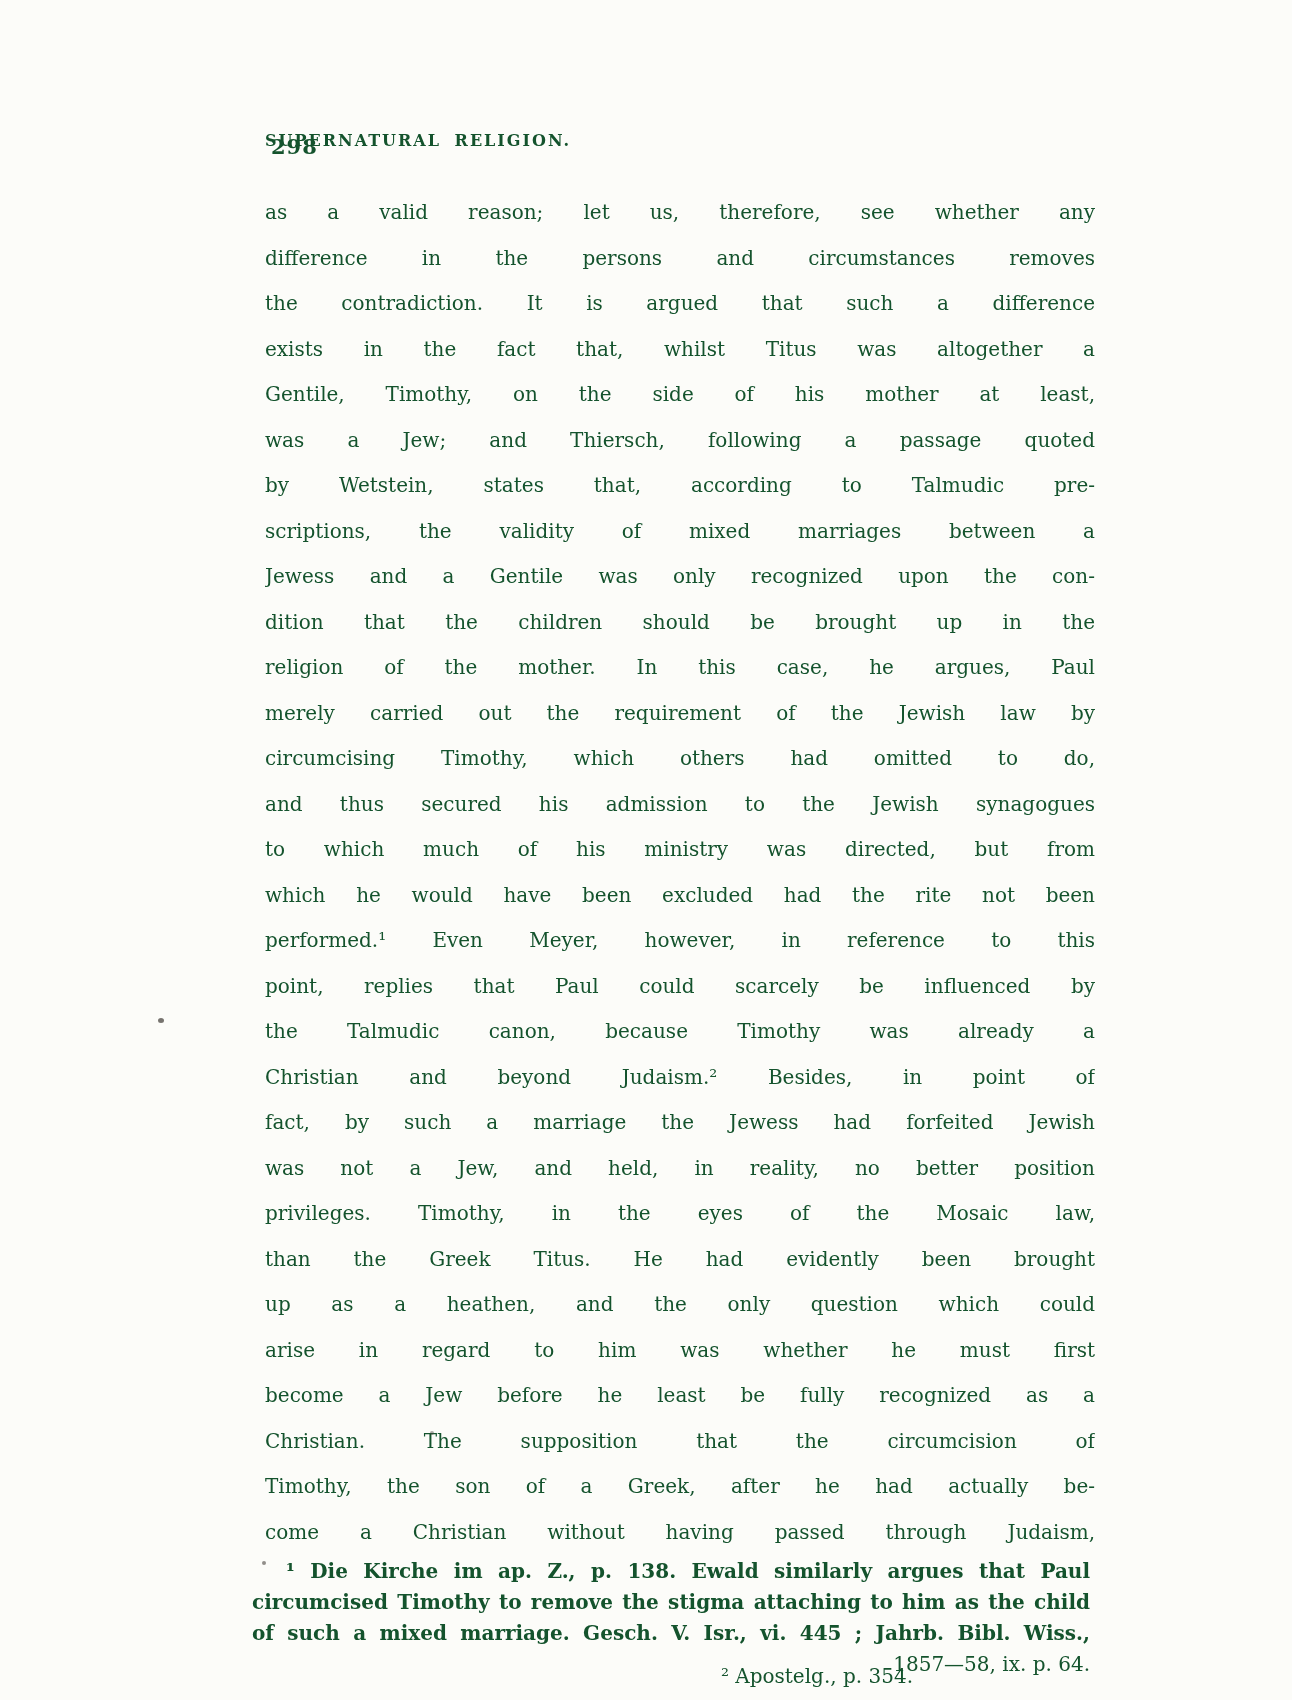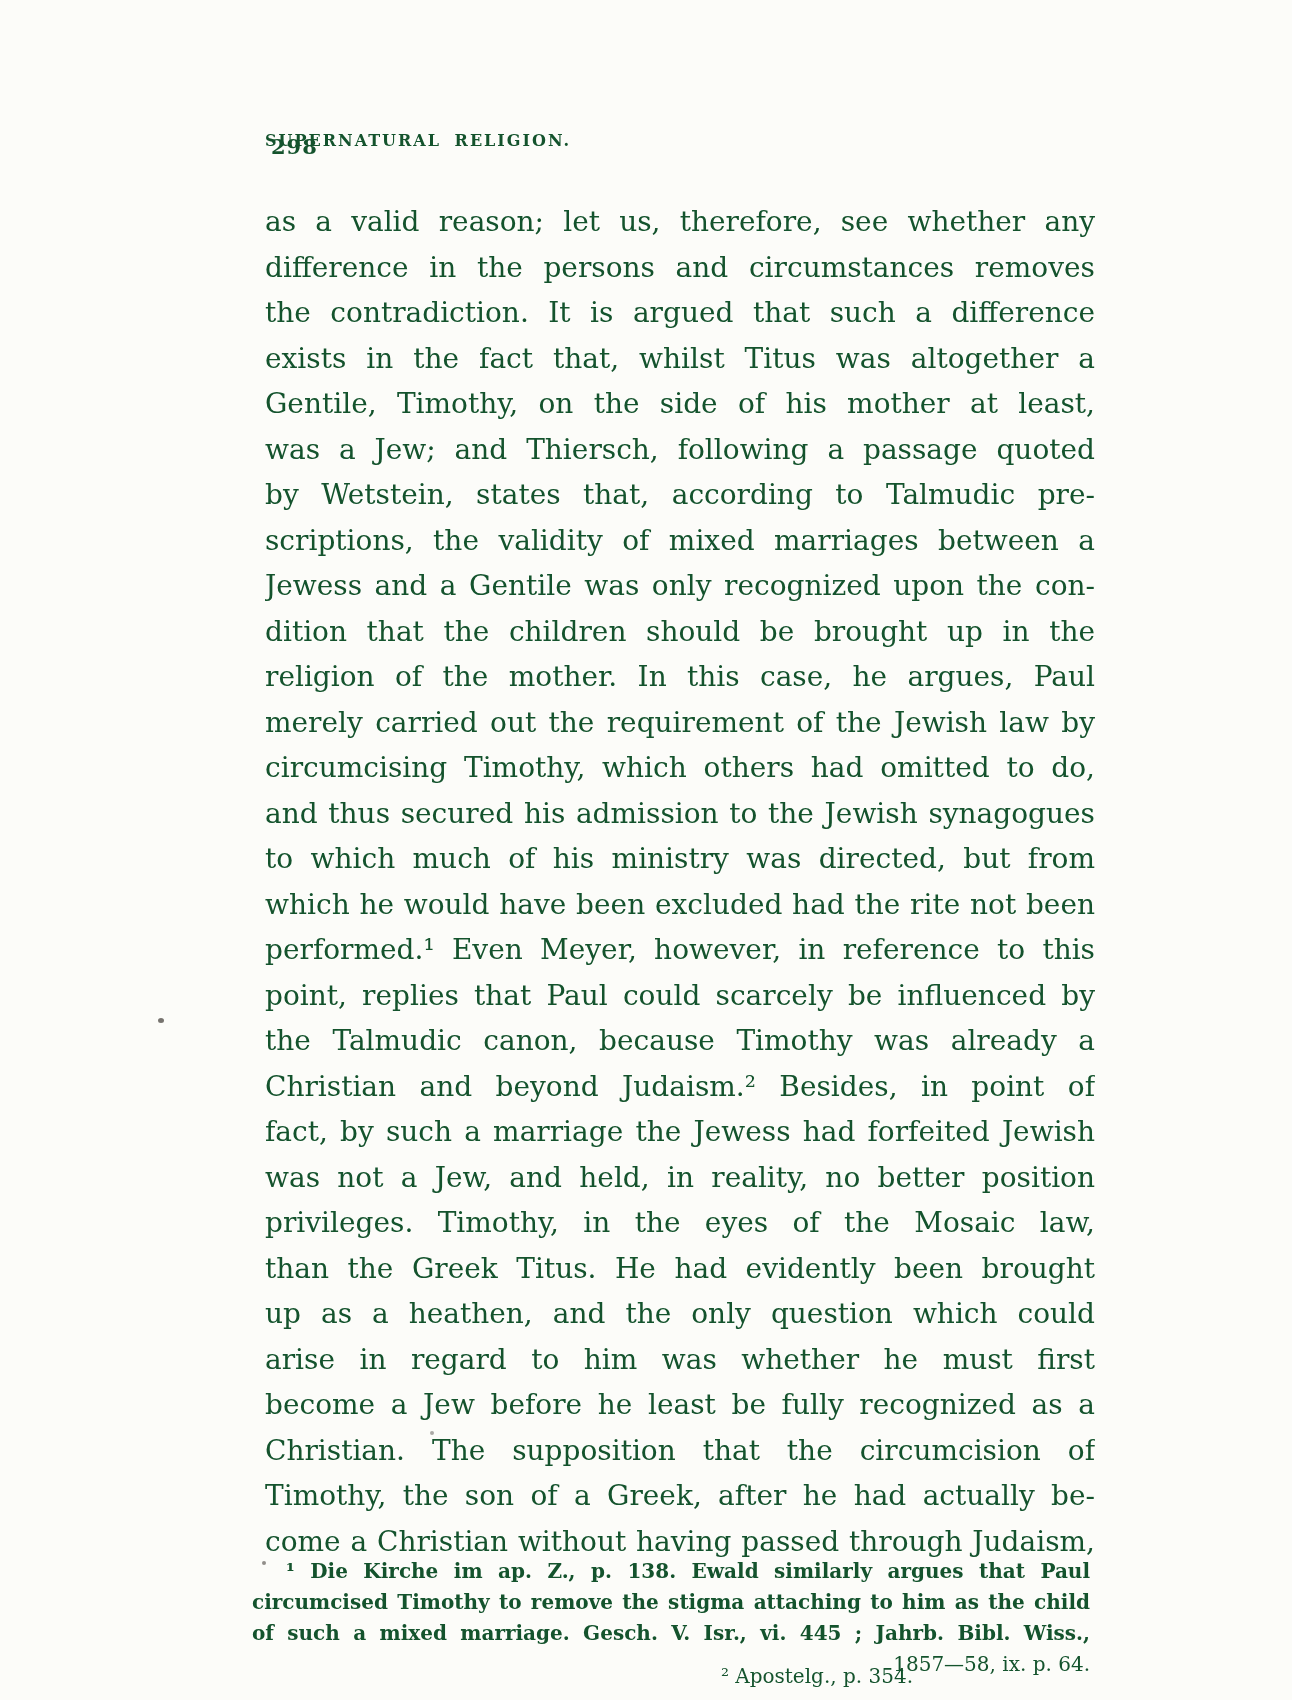--- a/index.html
+++ b/index.html
@@ -38,23 +38,23 @@
     text-align: left;
     font-size: 16px;
     font-weight: bold;
     letter-spacing: 2px;
     word-spacing: 6px;
   }
   
   .body-text {
     position: absolute;
     left: 265px;
-    top: 199px;
+    top: 190px;
     width: 830px;
-    font-size: 28px;
+    font-size: 20px;
     line-height: 45.5px;
   }
   .body-text > div {
     height: 45.5px;
     overflow: hidden;
     text-align: justify;
     text-align-last: justify;
   }
   
   .footnotes {

